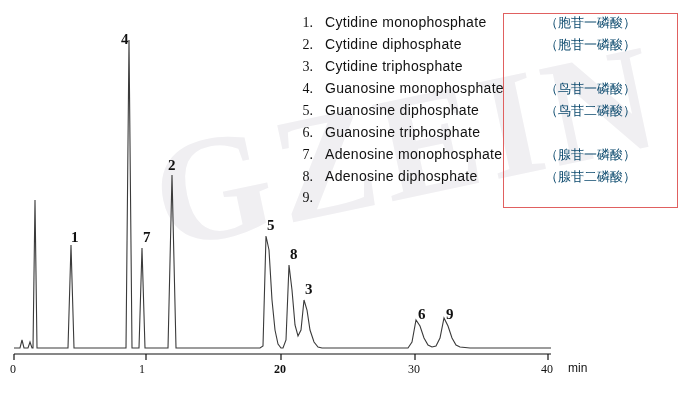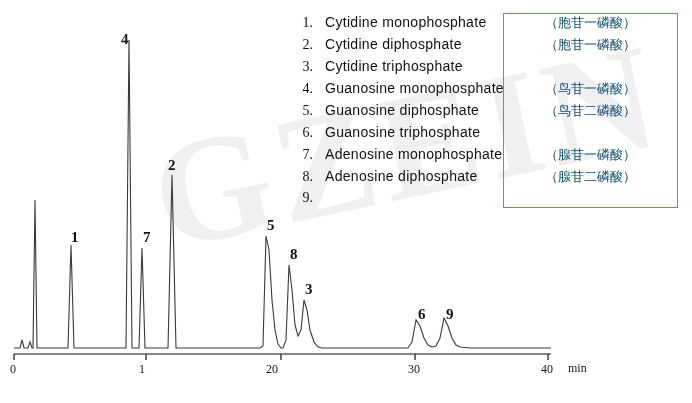--- a/index.html
+++ b/index.html
@@ -50,21 +50,21 @@
     position: absolute;
     font-family: "Liberation Serif", serif;
     font-size: 12px;
     color: #111111;
     white-space: nowrap;
   }
   #axis-unit {
     position: absolute;
     left: 568px;
     top: 361px;
-    font-family: Liberation Serif, serif;
+    font-family: Liberation Sans, sans-serif;
     font-size: 12px;
     color: #111111;
   }
   
   #legend {
     position: absolute;
     left: 283px;
     top: 14px;
     width: 400px;
   }
@@ -150,21 +150,21 @@
   <div class="peak-label" style="left:305px; top:281px;">3</div>
   <div class="peak-label" style="left:121px; top:31px;">4</div>
   <div class="peak-label" style="left:267px; top:217px;">5</div>
   <div class="peak-label" style="left:418px; top:306px;">6</div>
   <div class="peak-label" style="left:143px; top:229px;">7</div>
   <div class="peak-label" style="left:290px; top:246px;">8</div>
   <div class="peak-label" style="left:446px; top:306px;">9</div>
 
   <div class="axis-tick-label" style="left:10px;  top:362px;">0</div>
   <div class="axis-tick-label" style="left:139px; top:362px;">1</div>
-  <div class="axis-tick-label" style="left:266px; top:362px;">20</div>
+  <div class="axis-tick-label" style="left:274px; top:362px;font-weight:bold;">20</div>
   <div class="axis-tick-label" style="left:408px; top:362px;text-align:right;">30</div>
   <div class="axis-tick-label" style="left:541px; top:362px;">40</div>
   <div id="axis-unit">min</div>
 
   <div id="legend">
     <div class="legend-row">
       <span class="legend-num">1.</span>
       <span class="legend-en">Cytidine monophosphate</span>
       <span class="legend-cn">（胞苷一磷酸）</span>
     </div>

